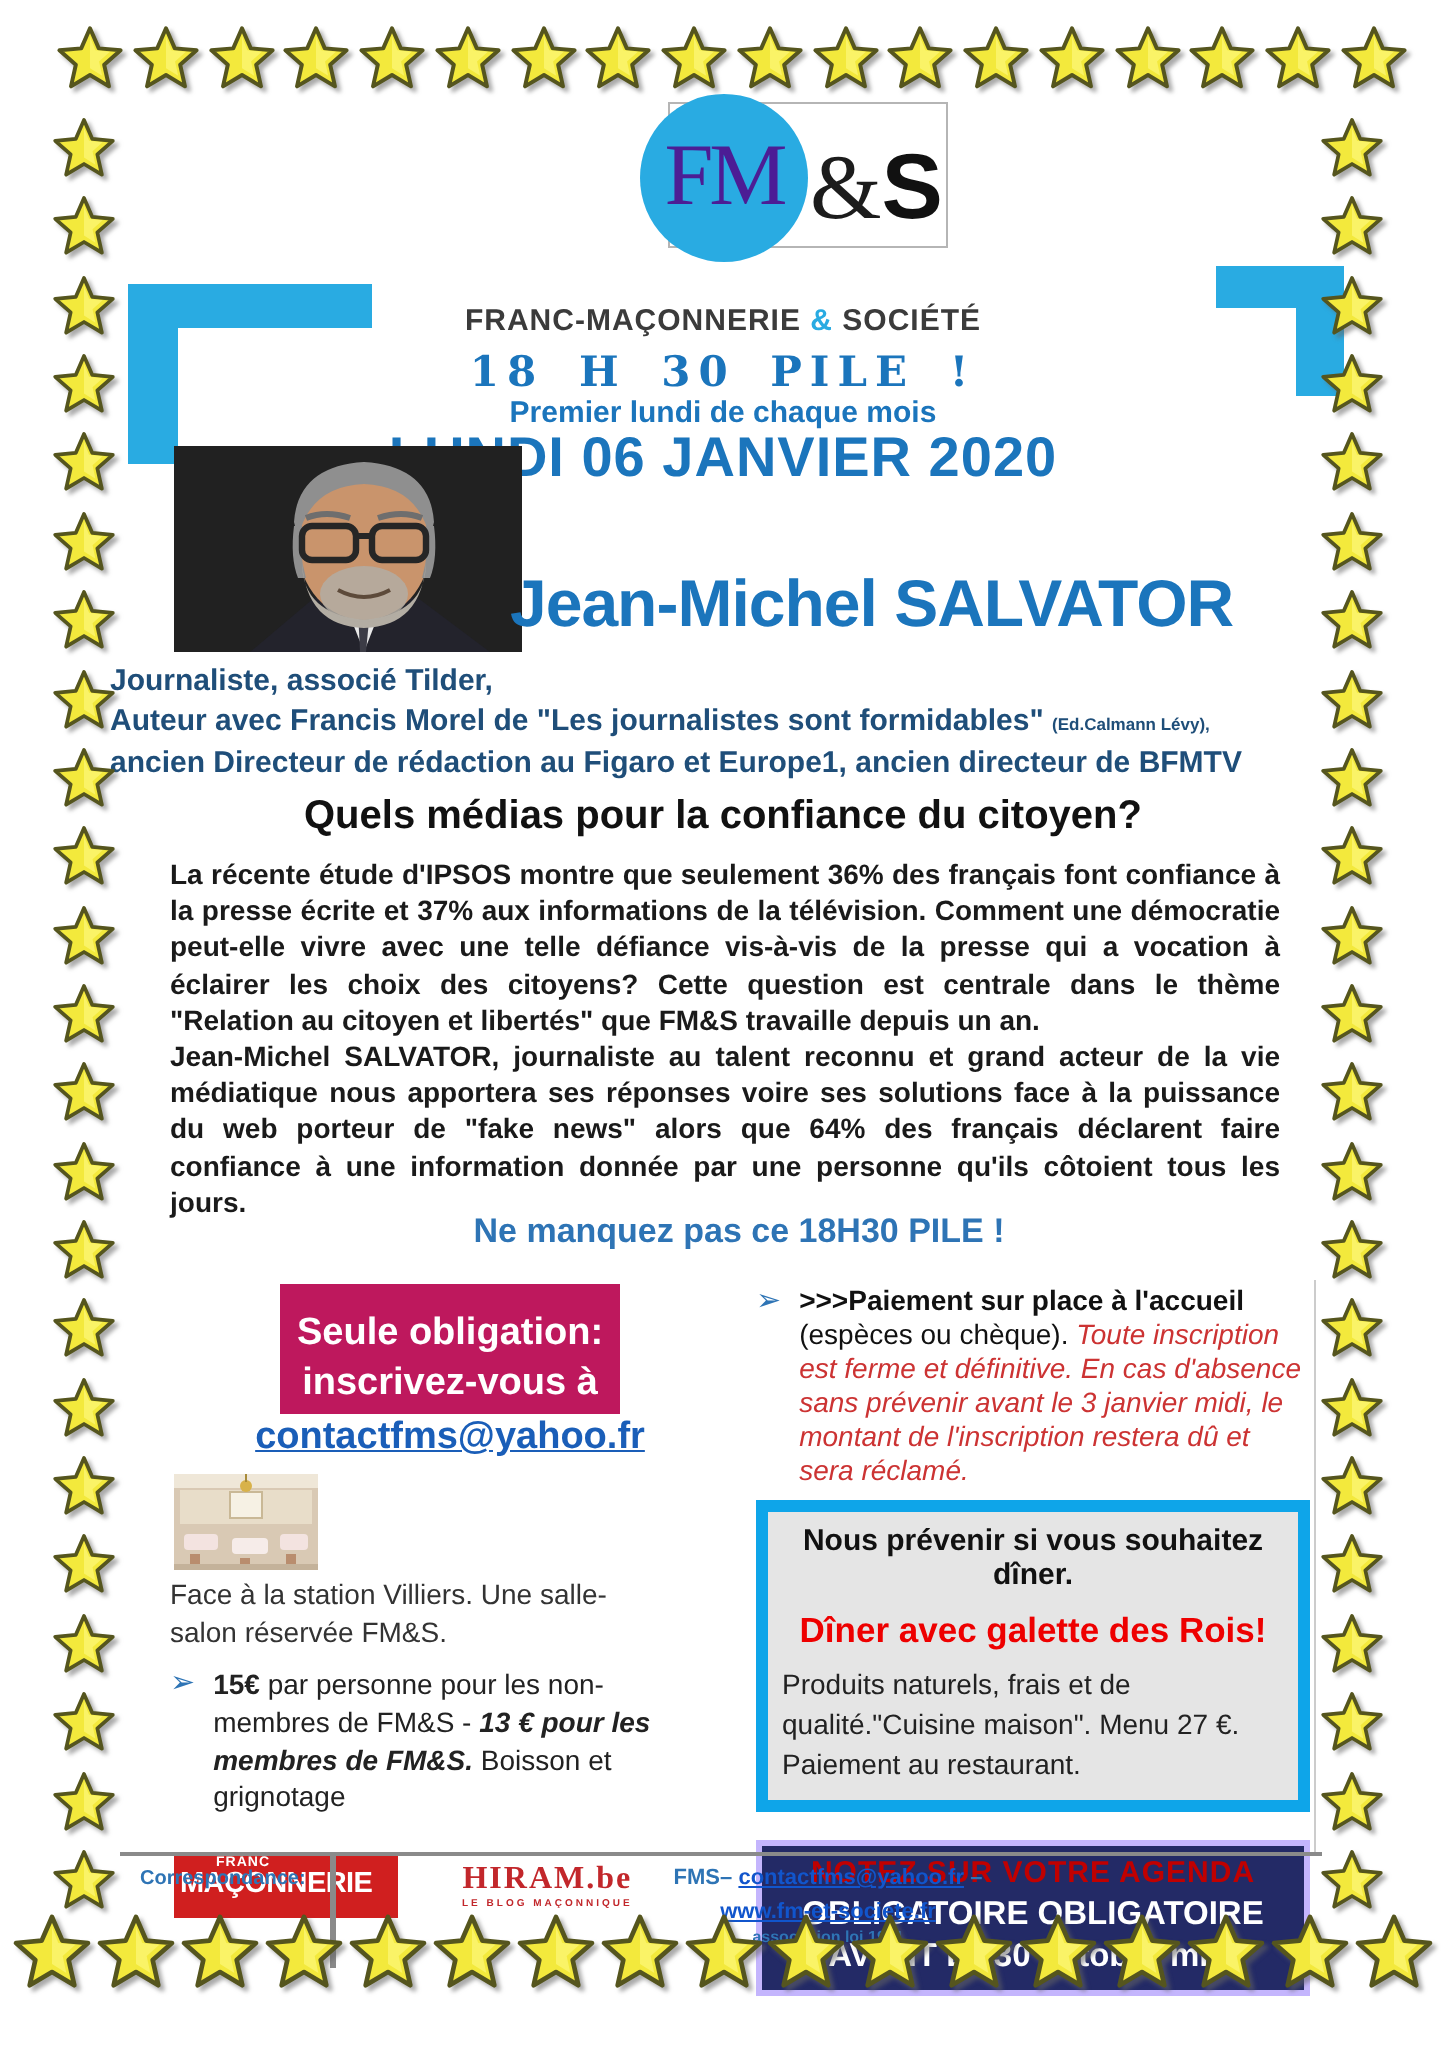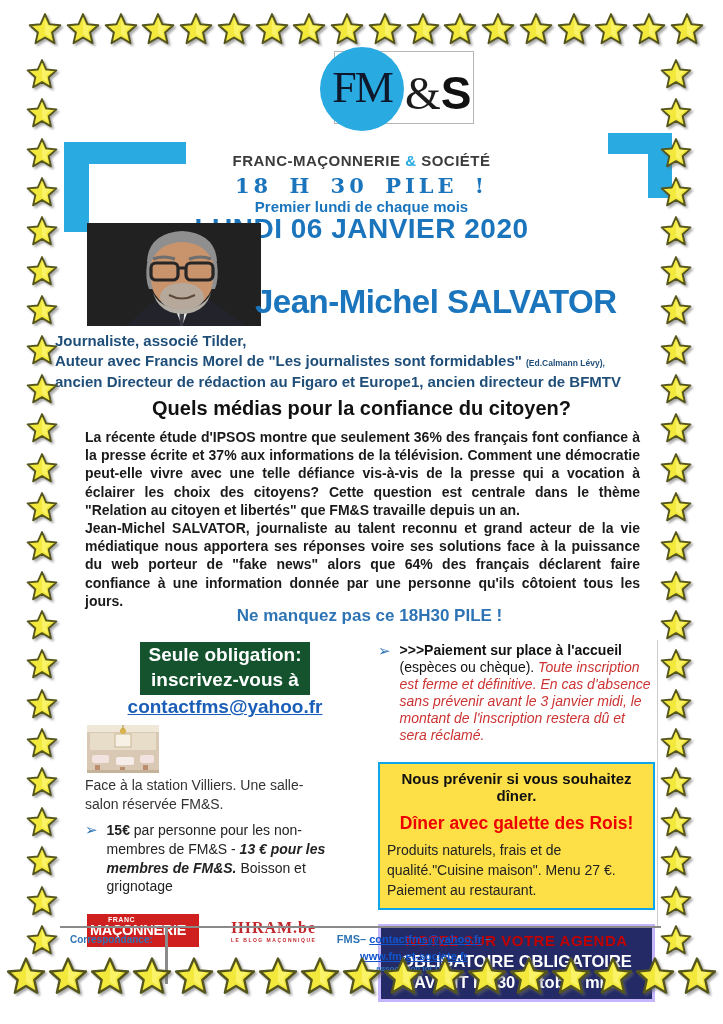--- a/index.html
+++ b/index.html
@@ -20,21 +20,21 @@
   .bl-h{left:0;top:0;width:122px;height:22px;}
   .bl-v{left:0;top:0;width:25px;height:90px;}
   .br-h{right:0;top:0;width:64px;height:21px;}
   .br-v{right:0;top:0;width:24px;height:65px;}
 
   
   .logo-wrap{position:absolute;left:320px;top:46px;width:154px;height:82px;}
   .logo-frame{position:absolute;left:14px;top:5px;right:0;bottom:4px;border:1.5px solid #b5b5b5;}
   .logo-circle{position:absolute;left:0;top:1px;width:84px;height:84px;border-radius:50%;
                background:#29ABE2;display:flex;align-items:center;justify-content:center;}
-  .logo-fm{font-family:"Liberation Serif",serif;font-size:44px;color:#0f172a;letter-spacing:-2px;margin-top:-4px;}
+  .logo-fm{font-family:"Liberation Serif",serif;font-size:44px;color:#4c1d95;letter-spacing:-2px;margin-top:-4px;}
   .logo-amp-s{position:absolute;left:85px;top:24px;font-size:46px;line-height:1;white-space:nowrap;}
   .logo-amp{font-family:"Liberation Serif",serif;color:#1c1c1c;}
   .logo-s{font-family:"Liberation Sans",sans-serif;font-weight:900;color:#111111;}
 
   .brand{position:absolute;left:0;right:0;top:152px;text-align:center;
          font-size:15px;font-weight:bold;color:#3b3b3b;letter-spacing:.5px;}
   .brand .amp{color:#29ABE2;}
 
   .time-line{position:absolute;left:0;right:0;top:173px;text-align:center;
              font-family:"DejaVu Serif",serif;font-weight:bold;font-size:21px;color:#1B75BC;
@@ -59,22 +59,22 @@
          font-size:14px;font-weight:bold;color:#1a1a1a;line-height:1.3;text-align:justify;}
   .paras p{margin:0;}
   .cta{position:absolute;left:0;right:0;top:606px;text-align:center;
        font-size:17px;font-weight:bold;color:#2E74B5;padding-left:16px;}
 
   
   .col-left{position:absolute;left:85px;top:642px;width:280px;}
   .col-right{position:absolute;left:378px;top:642px;width:277px;display:flex;flex-direction:column;}
   .right-rule{position:absolute;left:657px;top:640px;width:1px;height:288px;background:#cccccc;}
 
-  .reg-box{display:block;width:max-content;margin:0 auto;background:#14532d;color:#ffffff;
-           font-size:19px;font-weight:bold;text-align:center;line-height:1.3;padding:1px 8px 3px;}
+  .reg-box{display:block;width:max-content;margin:0 auto;background:#be185d;color:#ffffff;
+           font-size:19px;font-weight:bold;text-align:center;line-height:1.3;padding:13px 8px 3px;}
   .reg-email{display:block;text-align:center;margin:1px auto 0;width:max-content;
              font-size:19px;font-weight:bold;color:#1a5eb8;text-decoration:underline;}
   .thumb{display:block;margin:7px 0 3px 2px;}
   .venue-text{margin:2px 0 0;font-size:14px;color:#333333;line-height:1.3;width:250px;}
   .bullet-row{display:flex;gap:9px;margin-top:8px;}
   .arrow{color:#2E74B5;font-size:15px;line-height:1.2;flex:none;}
   .price-text{margin:0;font-size:14px;color:#222222;line-height:1.35;width:238px;}
   .b{font-weight:bold;}
   .bi{font-weight:bold;font-style:italic;}
 
@@ -82,21 +82,21 @@
   .mag-logo{position:relative;width:112px;height:33px;background:#D01F1F;color:#ffffff;overflow:hidden;}
   .mag-franc{position:absolute;left:21px;top:2px;font-size:7px;font-weight:bold;letter-spacing:.5px;}
   .mag-big{position:absolute;left:3px;top:8px;font-size:14.5px;font-weight:900;letter-spacing:-.3px;}
   .hiram{margin-top:5px;text-align:center;color:#C2272B;}
   .hiram-name{font-family:"Liberation Serif",serif;font-weight:bold;font-size:16px;letter-spacing:1px;}
   .hiram-sub{font-size:5px;letter-spacing:1.5px;font-weight:bold;}
 
   .payment-text{margin:0;font-size:14px;color:#111111;line-height:1.22;}
   .pay-red{color:#CC3333;font-style:italic;}
 
-  .dinner-box{margin-top:18px;border:2px solid #0ea5e9;background:#fde047;
+  .dinner-box{margin-top:6px;border:6px solid #0ea5e9;background:#e5e5e5;
               padding:6px 7px 8px;text-align:center;}
   .dinner-notice{font-size:15px;font-weight:bold;color:#111111;}
   .dinner-highlight{font-size:17.5px;font-weight:bold;color:#EE0000;margin:9px 0 7px;}
   .dinner-details{font-size:14px;color:#222222;text-align:left;line-height:1.4;}
 
   .agenda-box{margin-top:14px;background:#232A66;border:3px solid #c4b5fd;
               padding:5px 4px 7px;text-align:center;}
   .agenda-1{font-size:15px;font-weight:bold;color:#C00000;letter-spacing:.5px;}
   .agenda-2{font-size:16.5px;font-weight:bold;color:#ffffff;margin-top:3px;}
   .agenda-3{font-size:16.5px;font-weight:bold;color:#ffffff;margin-top:2px;}

